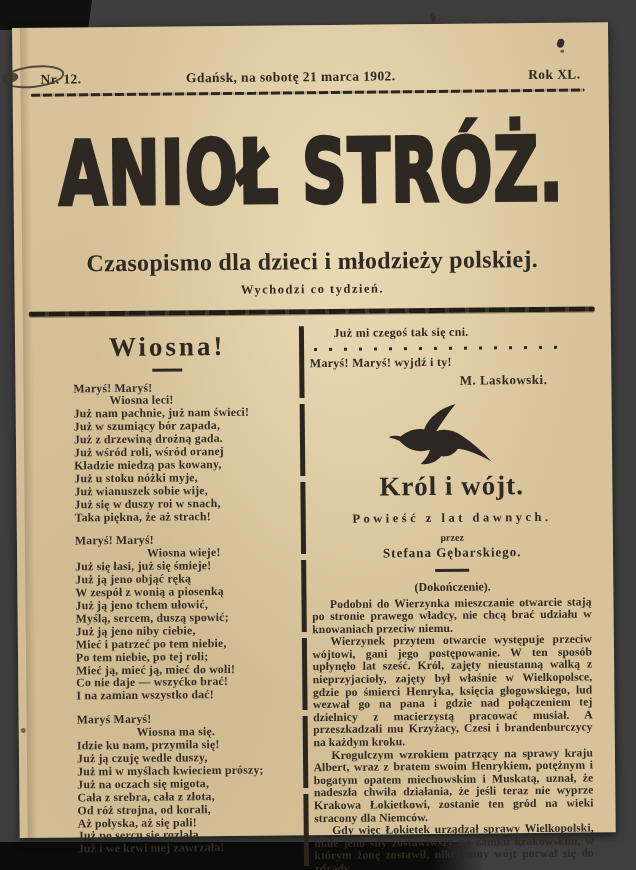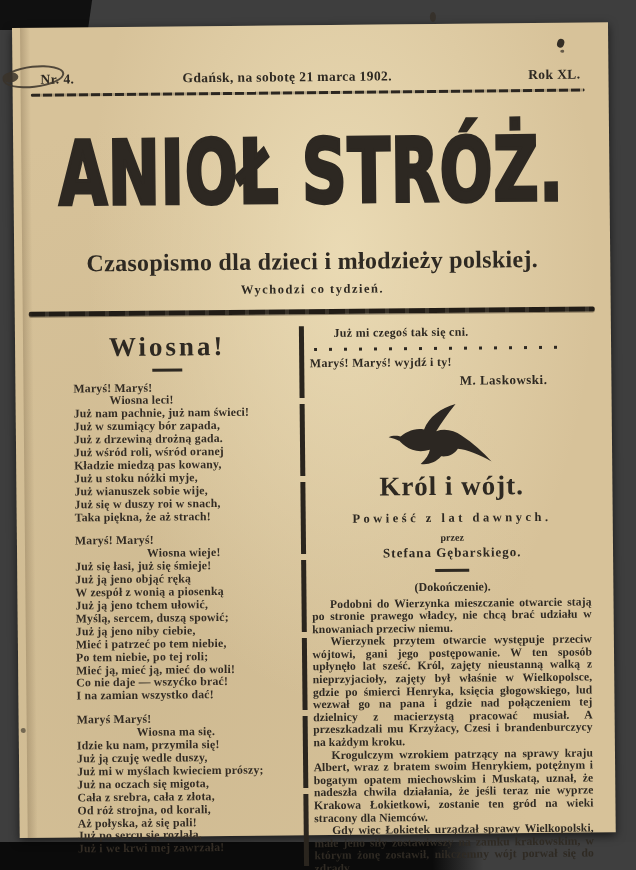--- a/index.html
+++ b/index.html
@@ -92,21 +92,21 @@
 
 <div class="page">
   <div class="fold"></div>
   <div class="stamp"></div>
   <div class="speck s1"></div>
   <div class="speck s2"></div>
   <div class="speck s3"></div>
   <div class="speck s4"></div>
 
   <div class="hdr-row">
-    <span>Nr. 4.</span>
+    <span>Nr. 12.</span>
     <span class="date">Gdańsk, na sobotę 21 marca 1902.</span>
     <span>Rok XL.</span>
   </div>
   <div class="rule-wavy"></div>
 
   <div class="masthead">ANIOŁ STRÓŻ.</div>
   <div class="mast-sub">Czasopismo dla dzieci i młodzieży polskiej.</div>
   <div class="mast-freq">Wychodzi co tydzień.</div>
   <div class="rule-heavy"></div>
 

